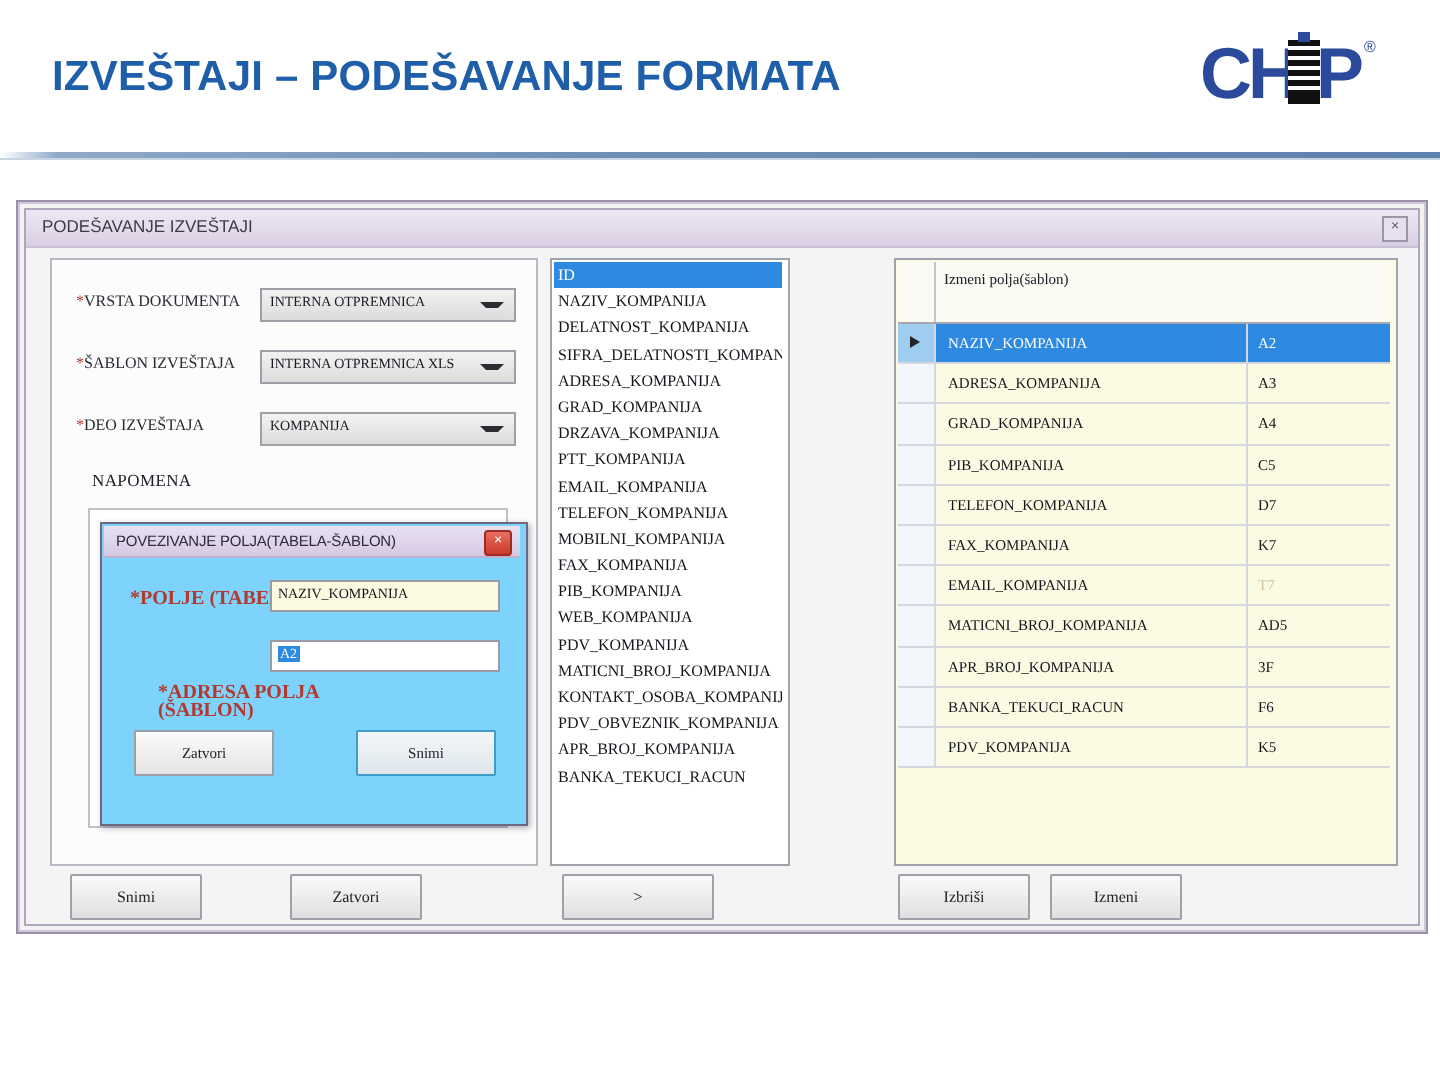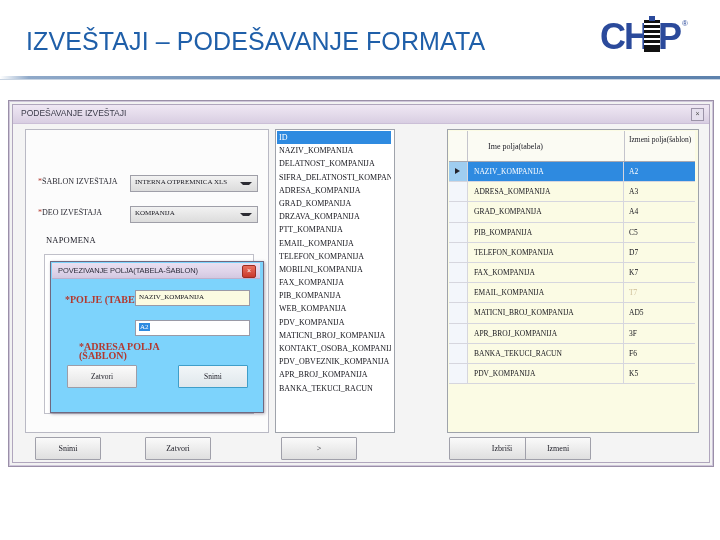--- a/index.html
+++ b/index.html
@@ -6,21 +6,21 @@
   body{
     width:720px;height:540px;background:#ffffff;
     font-family:"Liberation Sans", sans-serif;
     overflow:hidden;position:relative;
   }
 
   
   #slide-header{position:absolute;left:0;top:0;width:720px;height:88px;}
   #slide-title{
     position:absolute;left:26px;top:27px;
-    font-size:25px;font-weight:normal;color:#1F5FA9;
+    font-size:21px;font-weight:bold;color:#1F5FA9;
     letter-spacing:0.1px;white-space:nowrap;
   }
   #brand-logo{
     position:absolute;left:600px;top:14px;width:92px;height:46px;
   }
   #header-rule{
     position:absolute;left:0;top:76px;width:720px;height:3px;
     background:linear-gradient(to right,#ffffff 0%,#8fa9c9 4%,#6f8fb5 40%,#5d82ad 100%);
   }
   #header-rule2{
@@ -228,20 +228,29 @@
 <div id="app-screenshot">
   <div id="app-window">
 
     <div id="app-titlebar">
       <div id="app-title-text">PODEŠAVANJE IZVEŠTAJI</div>
       <div id="app-close-btn">×</div>
     </div>
 
     <div id="form-panel">
 
+      <div class="form-row" style="top:14px;">
+        <div class="form-label">
+          <span class="req">*</span><span>VRSTA DOKUMENTA</span>
+        </div>
+        <div class="combo">
+          <div class="combo-value">INTERNA OTPREMNICA</div>
+          <div class="combo-arrow"></div>
+        </div>
+      </div>
 
       <div class="form-row" style="top:45px;">
         <div class="form-label">
           <span class="req">*</span><span>ŠABLON IZVEŠTAJA</span>
         </div>
         <div class="combo">
           <div class="combo-value">INTERNA OTPREMNICA XLS</div>
           <div class="combo-arrow"></div>
         </div>
       </div>
@@ -282,21 +291,20 @@
           <div class="field-item">PDV_OBVEZNIK_KOMPANIJA</div>
           <div class="field-item">APR_BROJ_KOMPANIJA</div>
           <div class="field-item">BANKA_TEKUCI_RACUN</div>
         </div>
     </div>
 
     <div id="mapping-panel">
       <div id="mapping-table">
         <div class="map-head">
           <div class="mh-sel"></div>
-          <div class="mh-name">Ime polja(tabela)</div>
           <div class="mh-addr">
             <span>Izmeni polja(šablon)</span>
           </div>
         </div>
         <div id="mapping-rows">
             <div class="map-row selected">
               <div class="c-sel">
                 <div class="row-marker"></div>
               </div>
               <div class="c-name">NAZIV_KOMPANIJA</div>
@@ -375,17 +383,17 @@
         <span class="mi-text sel">A2</span>
       </div>
 
       <div class="modal-btn" style="left:16px;top:103px;width:68px;">Zatvori</div>
       <div class="modal-btn primary" style="left:127px;top:103px;width:68px;">Snimi</div>
     </div>
 
     <div class="bottom-btn" style="left:22px;width:64px;">Snimi</div>
     <div class="bottom-btn" style="left:132px;width:64px;">Zatvori</div>
     <div class="bottom-btn" style="left:268px;width:74px;">&gt;</div>
-    <div class="bottom-btn" style="left:436px;width:64px;padding-left:20px;">Izbriši</div>
+    <div class="bottom-btn" style="left:436px;width:64px;">Izbriši</div>
     <div class="bottom-btn" style="left:512px;width:64px;">Izmeni</div>
 
   </div>
 </div>
 
 </body></html>

